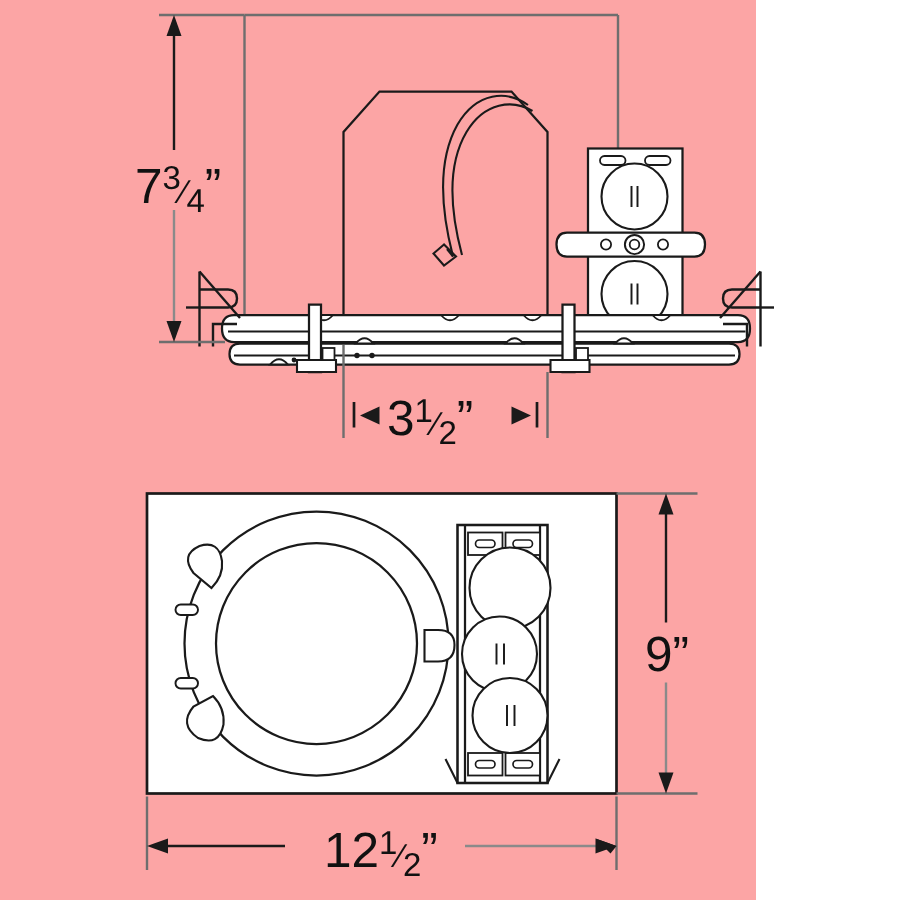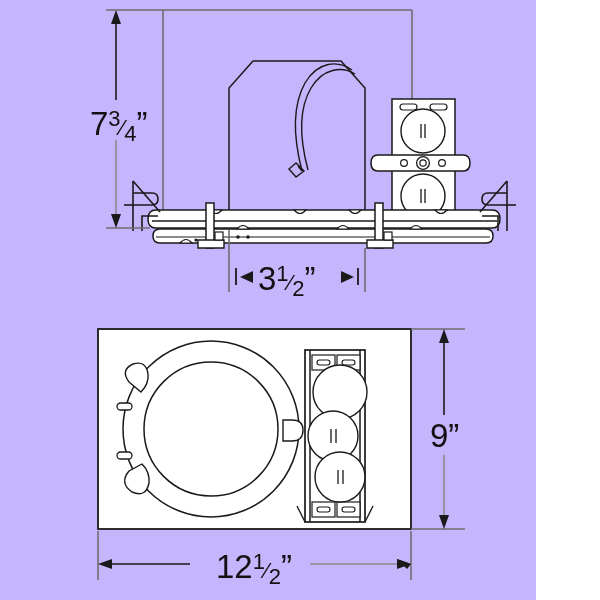--- a/index.html
+++ b/index.html
@@ -2,21 +2,21 @@
 <html><head>
 <meta charset="utf-8">
 <title>Recessed Housing Dimension Drawing</title>
 <style>
   html,body{margin:0;padding:0;background:#ffffff;}
   body{
     width:600px;height:600px;overflow:hidden;
     font-family:"Liberation Sans", sans-serif;
     color:#1a1a1a;
   }
-  #stage{position:relative;width:504px;height:600px;background:#c4b5fd;padding-left:32px;}
+  #stage{position:relative;width:504px;height:600px;background:#fca5a5;}
   svg#drawing{position:absolute;left:0;top:0;width:600px;height:600px;display:block;}
 
   .dim-text{
     font-family:"Liberation Sans", sans-serif;
     font-weight:400;
     fill:#111111;
   }
   .dim-text.big{font-size:33px;}
   .frac{font-size:22px;}
   .line-solid{stroke:#1a1a1a;fill:none;}

